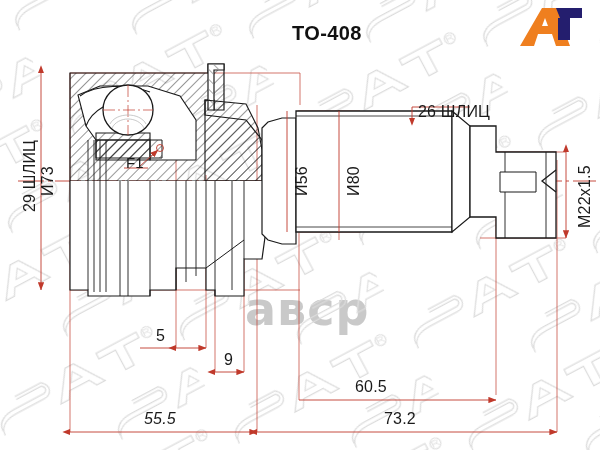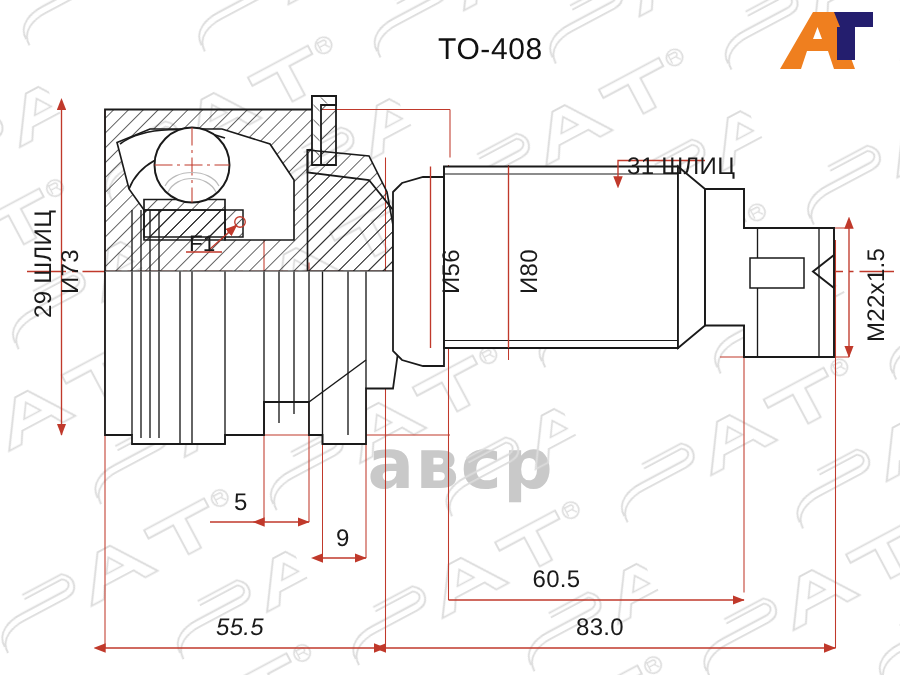--- a/index.html
+++ b/index.html
@@ -43,21 +43,21 @@
   }
   .vert {
     transform-origin: 0 0;
     transform: rotate(-90deg);
   }
   #part-number {
     position: absolute;
     left: 292px;
     top: 22px;
     font-size: 20px;
-    font-weight: normal;
+    font-weight: bold;
     letter-spacing: 0.4px;
     color: #111111;
   }
   #logo {
     position: absolute;
     left: 512px;
     top: 6px;
     width: 72px;
     height: 42px;
   }
@@ -270,27 +270,27 @@
 
     <div class="lbl dim-lbl vert" style="left:22px; top:212px;">29 ШЛИЦ</div>
     <div class="lbl dim-lbl vert" style="left:40px; top:196px;">И73</div>
 
     <div class="lbl dim-lbl vert" style="left:294px; top:196px;">И56</div>
 
     <div class="lbl dim-lbl vert" style="left:346px; top:196px;">И80</div>
 
     <div class="lbl dim-lbl vert" style="left:577px; top:228px;">M22x1.5</div>
 
-    <div class="lbl dim-lbl" style="left:418px; top:104px; font-size:16px;">31 ШЛИЦ</div>
+    <div class="lbl dim-lbl" style="left:418px; top:104px; font-size:16px;">26 ШЛИЦ</div>
 
     <div class="lbl" style="left:126px; top:155px; font-size:15px;">F1</div>
 
     <div class="lbl dim-lbl" style="left:156px; top:328px;">5</div>
 
     <div class="lbl dim-lbl" style="left:224px; top:352px;">9</div>
 
     <div class="lbl dim-lbl" style="left:333px; top:379px;margin-left:22px;">60.5</div>
 
     <div class="lbl dim-lbl" style="left:144px; top:411px;font-style:italic;">55.5</div>
 
-    <div class="lbl dim-lbl" style="left:384px; top:411px;">83.0</div>
+    <div class="lbl dim-lbl" style="left:384px; top:411px;">73.2</div>
   </div>
 </div>
 
 </body></html>

